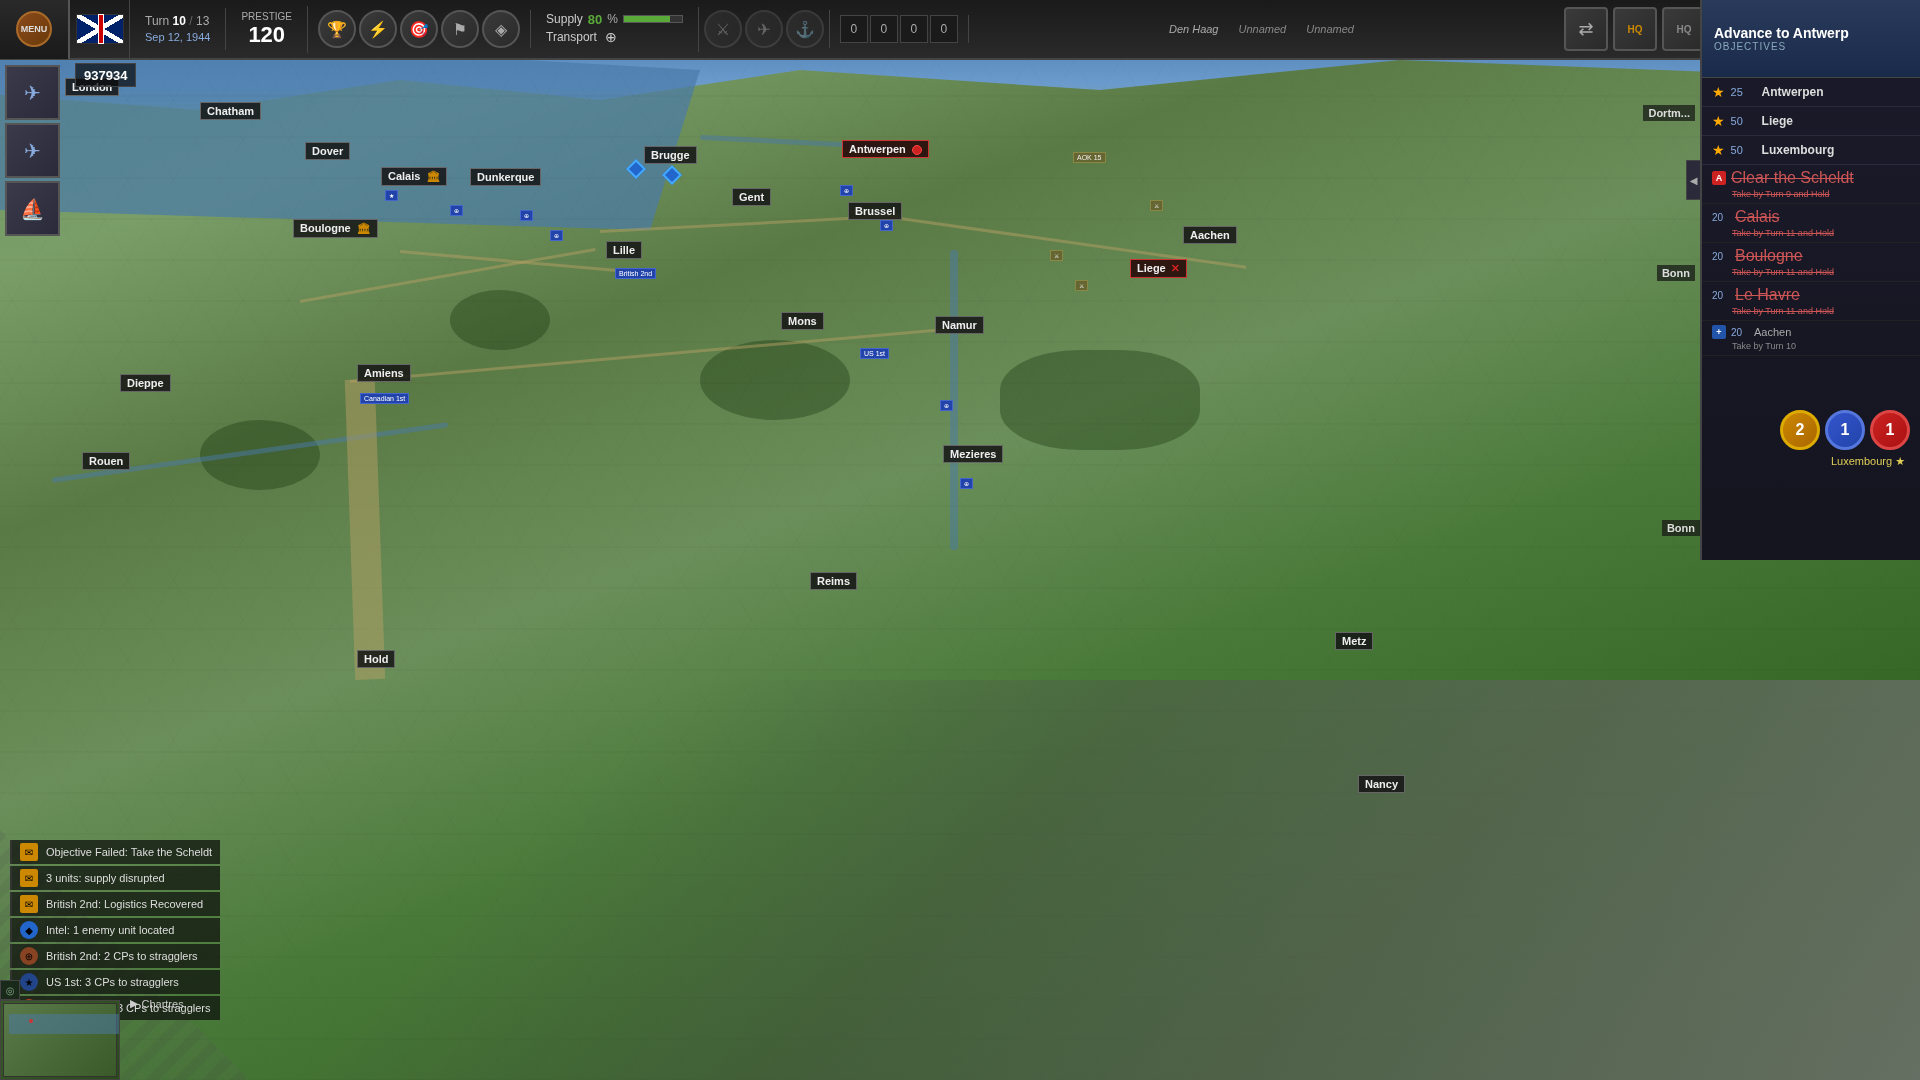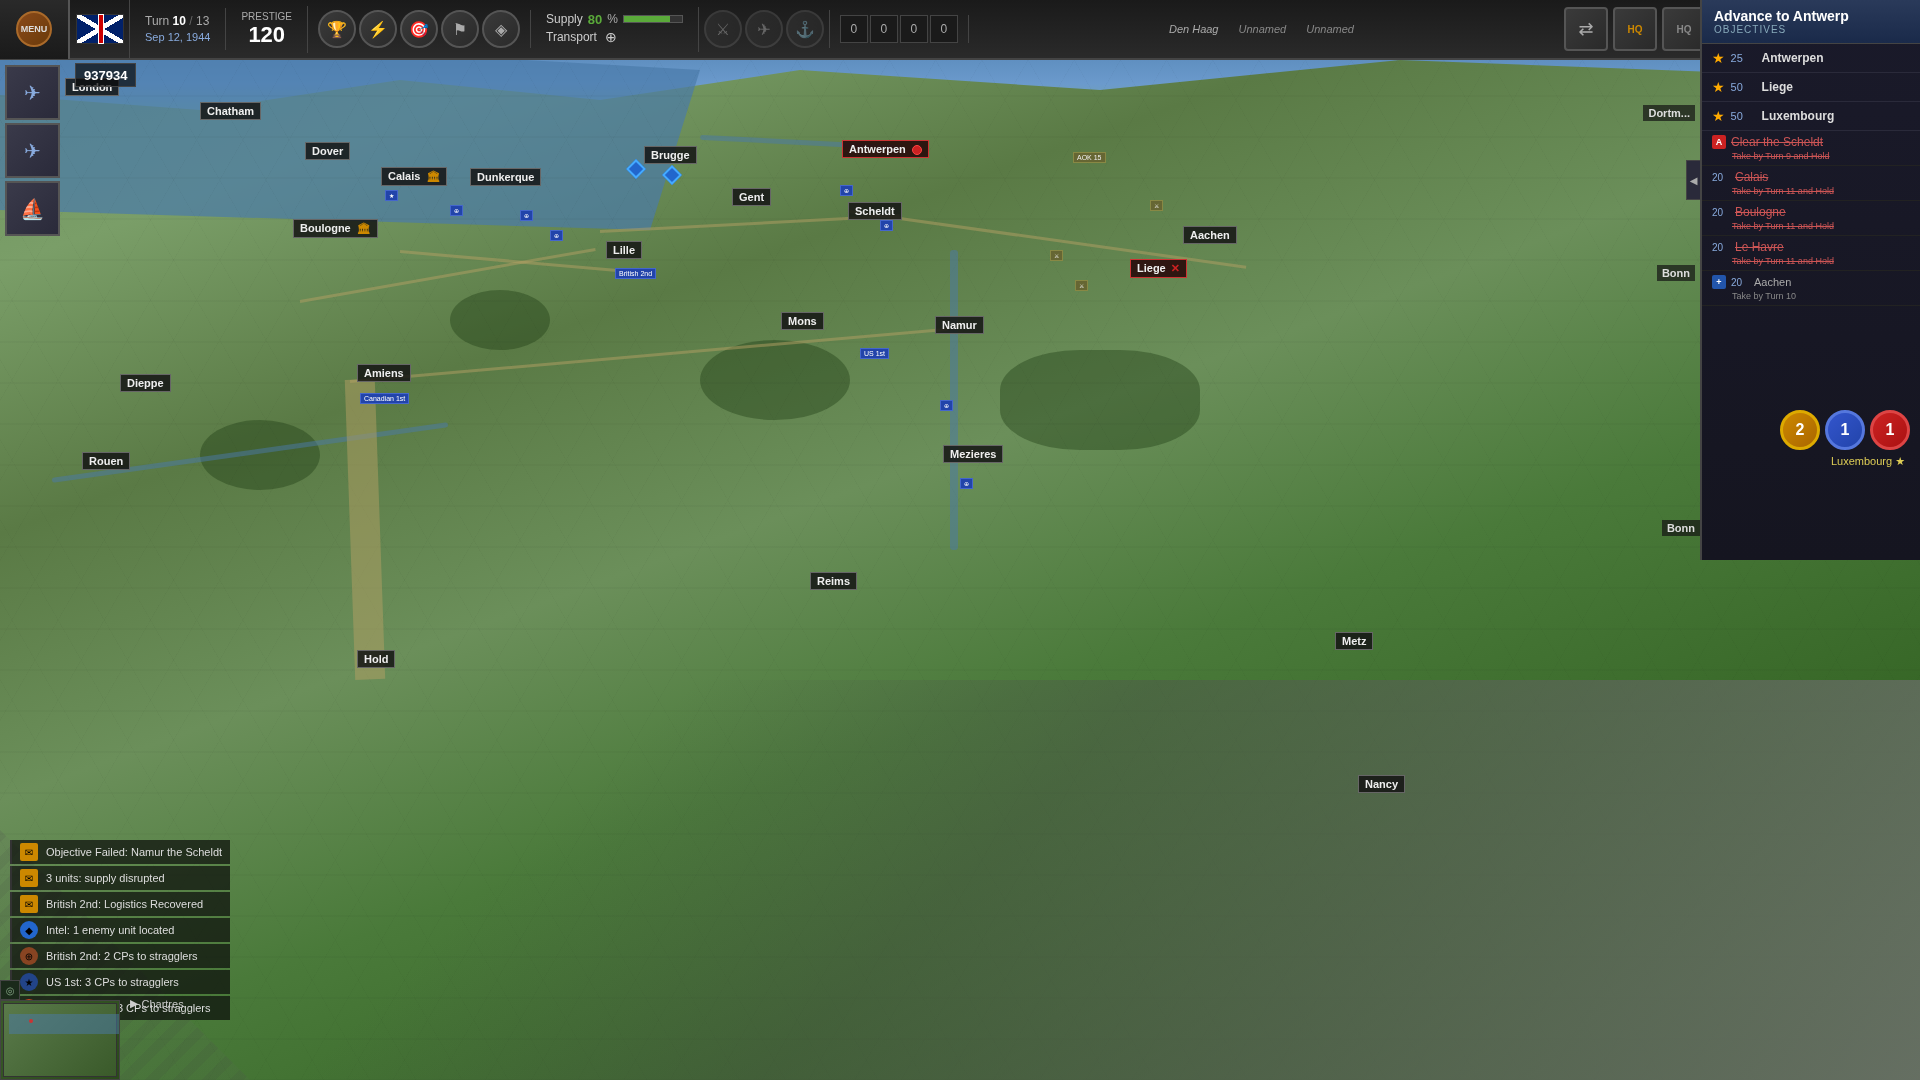--- a/index.html
+++ b/index.html
@@ -377,21 +377,21 @@
       right: 0;
       width: 220px;
       height: 560px;
       background: linear-gradient(180deg, #1a1a2a 0%, #151520 100%);
       border-left: 2px solid #444;
       z-index: 100;
     }
 
     #objectives-header {
       background: linear-gradient(180deg, #2a3a5a, #1a2a4a);
-      padding: 8px 12px;
+      padding: 25px 12px;
       border-bottom: 1px solid #444;
     }
 
     #objectives-title {
       color: #fff;
       font-size: 14px;
       font-weight: bold;
     }
 
     #objectives-subtitle {
@@ -454,21 +454,21 @@
       justify-content: center;
       border-radius: 2px;
     }
 
     .obj-letter.plus {
       background: #2255aa;
     }
 
     .obj-sec-name {
       color: #cc5555;
-      font-size: 12px;
+      font-size: 16px;
       text-decoration: line-through;
     }
 
     .obj-sec-detail {
       color: #cc5555;
       font-size: 9px;
       padding-left: 20px;
       text-decoration: line-through;
     }
 
@@ -767,21 +767,21 @@
 </div>
 <div class="city-label objective" style="left:842px; top:140px;">
   <span>Antwerpen</span>
   <span class="obj-marker" style="position:relative; display:inline-block; width:10px; height:10px; vertical-align:middle; margin-left:3px;
                background:#cc2222; border-radius:50%; border:1px solid #ff4444;"></span>
 </div>
 <div class="city-label" style="left:732px; top:188px;">
   <span>Gent</span>
 </div>
 <div class="city-label" style="left:848px; top:202px;">
-  <span>Scheldt</span>
+  <span>Brussel</span>
 </div>
 <div class="city-label" style="left:1183px; top:226px;">
   <span>Aachen</span>
 </div>
 <div class="city-label" style="left:606px; top:241px;">
   <span>Lille</span>
 </div>
 <div class="city-label objective" style="left:1130px; top:259px;">
   <span>Liege</span>
   <span style="color:#cc2222; margin-left:2px;">✕</span>
@@ -1033,21 +1033,21 @@
   <div class="luxembourg-label">Luxembourg ★</div>
 </div>
 
 <div class="right-edge-label" style="top:265px;">Bonn</div>
 <div class="right-edge-label" style="top:105px;">Dortm...</div>
 
 <div id="event-log">
 
   <div class="log-item">
     <div class="log-icon envelope">✉</div>
-    <span class="log-text">Objective Failed: Namur the Scheldt</span>
+    <span class="log-text">Objective Failed: Take the Scheldt</span>
   </div>
   <div class="log-item">
     <div class="log-icon envelope">✉</div>
     <span class="log-text">3 units: supply disrupted</span>
   </div>
   <div class="log-item">
     <div class="log-icon envelope">✉</div>
     <span class="log-text">British 2nd: Logistics Recovered</span>
   </div>
   <div class="log-item">

